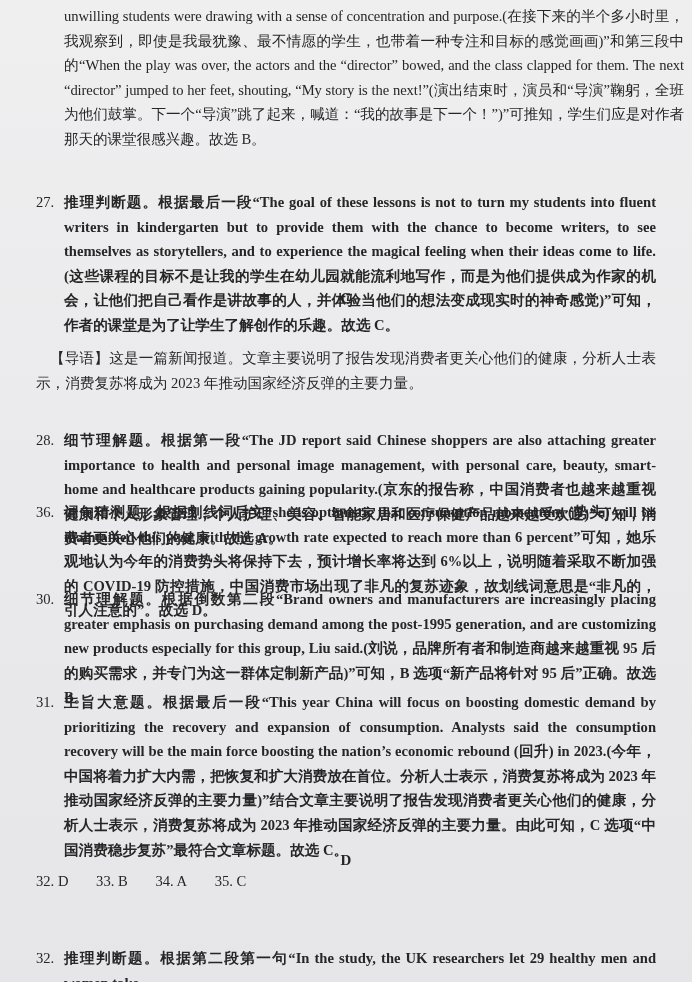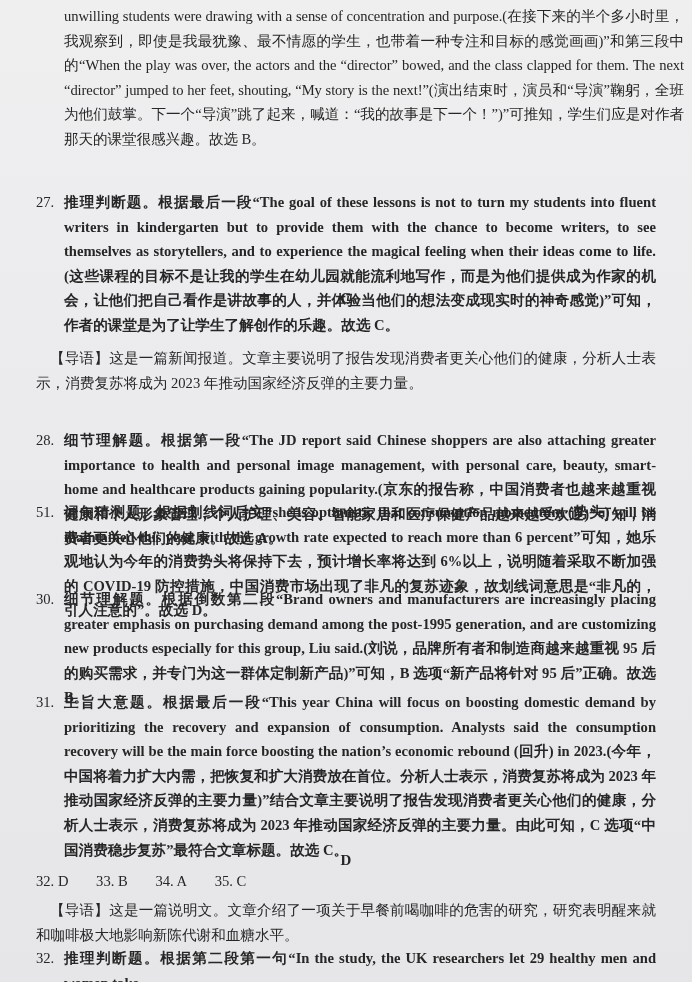--- a/index.html
+++ b/index.html
@@ -36,21 +36,21 @@
 
 
   <div class="lead" style="top:346px;">【导语】这是一篇新闻报道。文章主要说明了报告发现消费者更关心他们的健康，分析人士表示，消费复苏将成为 2023 年推动国家经济反弹的主要力量。</div>
 
   <div class="item" style="top:388px;margin-top:40px;">
     <span class="num">28.</span>
     <span class="text">细节理解题。根据第一段“The JD report said Chinese shoppers are also attaching greater importance to health and personal image management, with personal care, beauty, smart-home and healthcare products gaining popularity.(京东的报告称，中国消费者也越来越重视健康和个人形象管理，个人护理、美容、智能家居和医疗保健产品越来越受欢迎)”可知，消费者更关心他们的健康。故选 A。</span>
   </div>
 
   <div class="item" style="top:500px;">
-    <span class="num">51.</span>
+    <span class="num">36.</span>
     <span class="text">词句猜测题。根据划线词后文“she is optimistic that consumption momentum (势头) will be maintained this year, with the growth rate expected to reach more than 6 percent”可知，她乐观地认为今年的消费势头将保持下去，预计增长率将达到 6%以上，说明随着采取不断加强的 COVID-19 防控措施，中国消费市场出现了非凡的复苏迹象，故划线词意思是“非凡的，引人注意的”。故选 D。</span>
   </div>
 
   <div class="item" style="top:587px;">
     <span class="num">30.</span>
     <span class="text">细节理解题。根据倒数第二段“Brand owners and manufacturers are increasingly placing greater emphasis on purchasing demand among the post-1995 generation, and are customizing new products especially for this group, Liu said.(刘说，品牌所有者和制造商越来越重视 95 后的购买需求，并专门为这一群体定制新产品)”可知，B 选项“新产品将针对 95 后”正确。故选 B。</span>
   </div>
 
   <div class="item" style="top:690px;">
     <span class="num">31.</span>
@@ -59,20 +59,19 @@
 
   <div class="section-head" style="top:852px;">D</div>
 
   <div class="answers" style="top:873px;text-align:center;">
     <span>32. D</span>
     <span>33. B</span>
     <span>34. A</span>
     <span>35. C</span>
   </div>
 
-  <div class="lead" style="top:898px;">【导语】这是一篇说明文。文章介绍了一项关于早餐前喝咖啡的危害的研究，研究表明醒来就和咖啡极大地影响新陈代谢和血糖水平。</div>
 
   <div class="item" style="top:946px;">
     <span class="num">32.</span>
     <span class="text">推理判断题。根据第二段第一句“In the study, the UK researchers let 29 healthy men and women take</span>
   </div>
 
 </div>
 
 </body></html>

